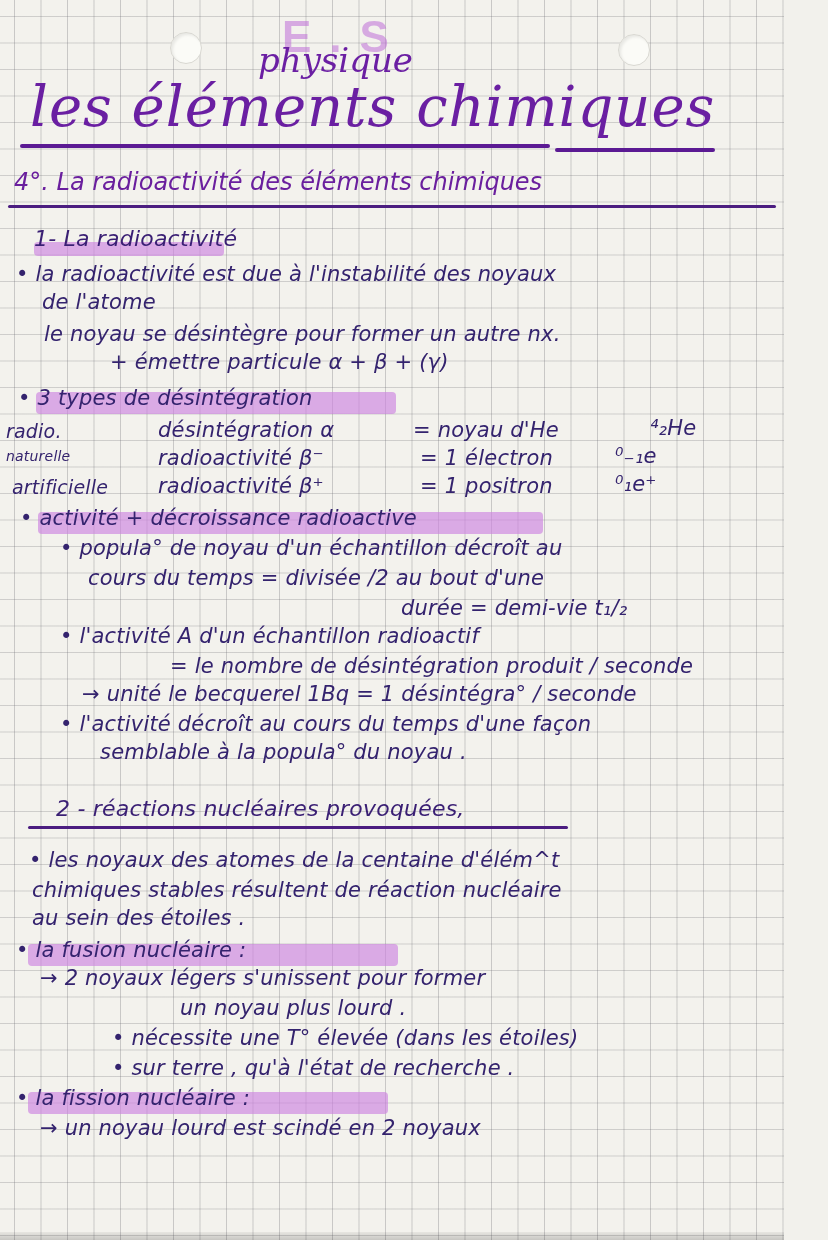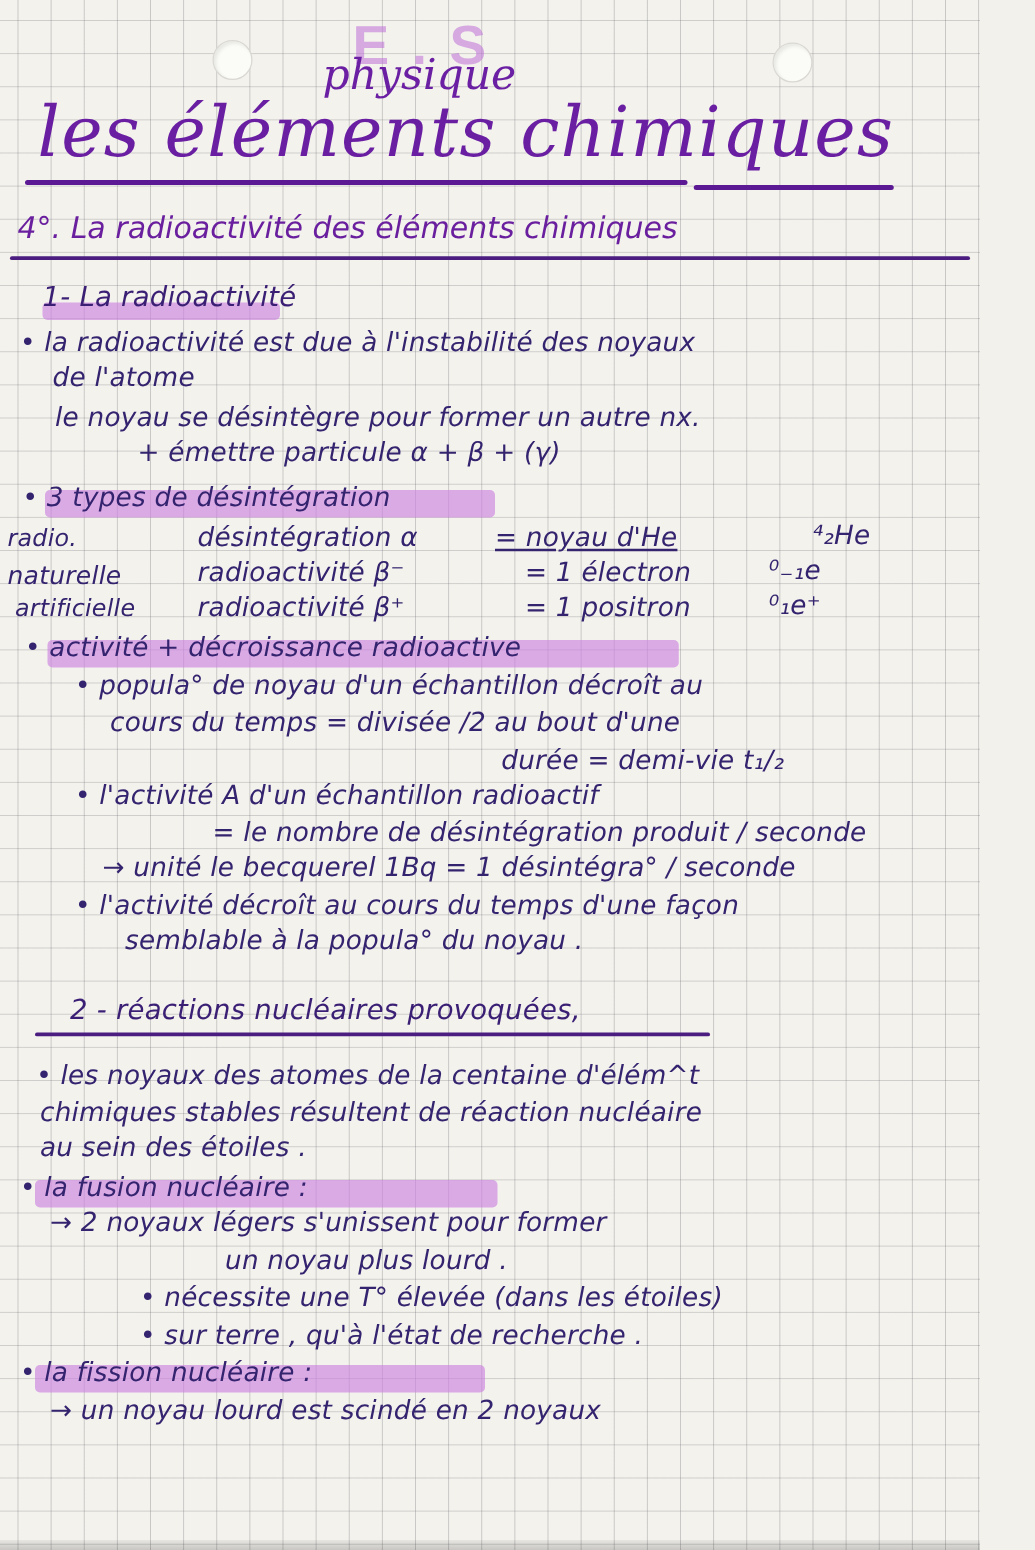--- a/index.html
+++ b/index.html
@@ -80,24 +80,24 @@
   <div class="t body-txt" style="left:16px; top:262px;">• la radioactivité est due à l'instabilité des noyaux</div>
   <div class="t body-txt" style="left:42px; top:290px;">de l'atome</div>
   <div class="t body-txt" style="left:44px; top:322px;">le noyau se désintègre pour former un autre nx.</div>
   <div class="t body-txt" style="left:110px; top:350px;">+ émettre particule α + β + (γ)</div>
 
   <div class="hl" style="left:36px; top:392px; width:360px; height:22px;"></div>
   <div class="t body-txt" style="left:18px; top:386px;">• 3 types de désintégration</div>
 
   <div class="t" style="left:6px; top:420px; font-size:19px;">radio.</div>
   <div class="t body-txt" style="left:158px; top:418px;">désintégration α</div>
-  <div class="t body-txt" style="left:396px; top:418px;text-decoration:underline;">= noyau d'He</div>
+  <div class="t body-txt" style="left:413px; top:418px;">= noyau d'He</div>
   <div class="t body-txt" style="left:650px; top:416px;">⁴₂He</div>
 
-  <div class="t" style="left:6px; top:448px; font-size:20px;">naturelle</div>
+  <div class="t" style="left:6px; top:448px; font-size:14px;">naturelle</div>
   <div class="t body-txt" style="left:158px; top:446px;">radioactivité β⁻</div>
   <div class="t body-txt" style="left:420px; top:446px;">= 1 électron</div>
   <div class="t body-txt" style="left:615px; top:444px;">⁰₋₁e</div>
 
   <div class="t" style="left:12px; top:476px; font-size:19px;">artificielle</div>
   <div class="t body-txt" style="left:158px; top:474px;">radioactivité β⁺</div>
   <div class="t body-txt" style="left:420px; top:474px;">= 1 positron</div>
   <div class="t body-txt" style="left:615px; top:472px;">⁰₁e⁺</div>
 
   <div class="hl" style="left:38px; top:512px; width:505px; height:22px;"></div>

